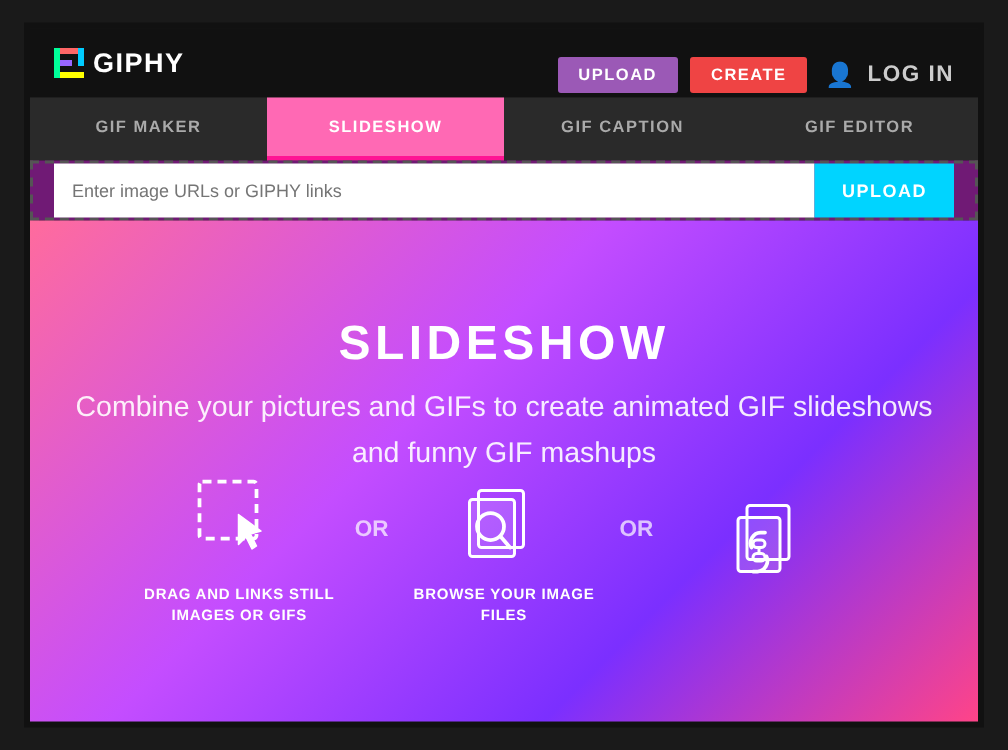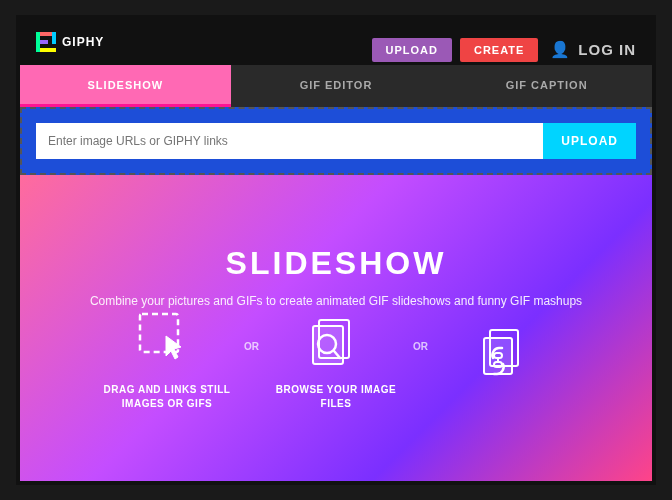--- a/index.html
+++ b/index.html
@@ -36,21 +36,21 @@
       gap: 6px;
     }
     .logo-icon {
       width: 20px;
       height: 20px;
       flex-shrink: 0;
     }
     .logo-text {
       color: #ffffff;
       font-weight: 900;
-      font-size: 12px;
+      font-size: 18px;
       letter-spacing: 1px;
     }
     .header-spacer { flex: 1; }
     .header-actions {
       display: flex;
       align-items: center;
       gap: 8px;
       margin-top: 15px;
     }
     .btn-upload {
@@ -109,22 +109,22 @@
       cursor: pointer;
       border-bottom: 3px solid transparent;
     }
     .tab.active {
       background: #ff69b4;
       color: white;
       border-bottom: 3px solid #ff1493;
     }
     
     .url-area {
-      background: #1d4ed8;
-      padding: 14px 14px;
+      background: #701a75;
+      padding: 0 14px;
       flex-shrink: 0;
       border: 2px dashed #555;
       margin: 0;
     }
     .url-bar {
       display: flex;
       height: 36px;
     }
     .url-input {
       flex: 1;
@@ -158,21 +158,21 @@
     }
     .slideshow-title {
       color: white;
       font-size: 32px;
       font-weight: 900;
       letter-spacing: 3px;
       margin-bottom: 10px;
     }
     .slideshow-subtitle {
       color: rgba(255,255,255,0.9);
-      font-size: 12px;
+      font-size: 19px;
       text-align: center;
       line-height: 1.6;
     }
     .features {
       display: flex;
       align-items: center;
       gap: 0;
     }
     .feature {
       display: flex;
@@ -191,21 +191,21 @@
     .feature-label {
       color: white;
       font-size: 10px;
       font-weight: 700;
       letter-spacing: 0.5px;
       text-align: center;
       line-height: 1.4;
     }
     .or-divider {
       color: rgba(255,255,255,0.7);
-      font-size: 10px;
+      font-size: 15px;
       font-weight: 700;
       margin: 0 12px;
       padding-bottom: 30px;
     }
   </style>
 </head>
 <body>
 
 <div class="outer-frame">
 
@@ -223,28 +223,31 @@
     <div class="header-spacer"></div>
     <div class="header-actions">
       <button class="btn-upload">UPLOAD</button>
       <button class="btn-create">CREATE</button>
       <span class="user-icon">👤</span>
       <button class="btn-login">LOG IN</button>
     </div>
   </div>
 
   <div class="tabs">
+    <div class="tab">
+      <span>GIF MAKER</span>
+    </div>
     <div class="tab active">
       <span>SLIDESHOW</span>
     </div>
     <div class="tab">
+      <span>GIF CAPTION</span>
+    </div>
+    <div class="tab">
       <span>GIF EDITOR</span>
-    </div>
-    <div class="tab">
-      <span>GIF CAPTION</span>
     </div>
   </div>
 
   <div class="url-area">
     <div class="url-bar">
       <input class="url-input" type="text" placeholder="Enter image URLs or GIPHY links" style="">
       <button class="btn-browse">UPLOAD</button>
     </div>
   </div>
 

